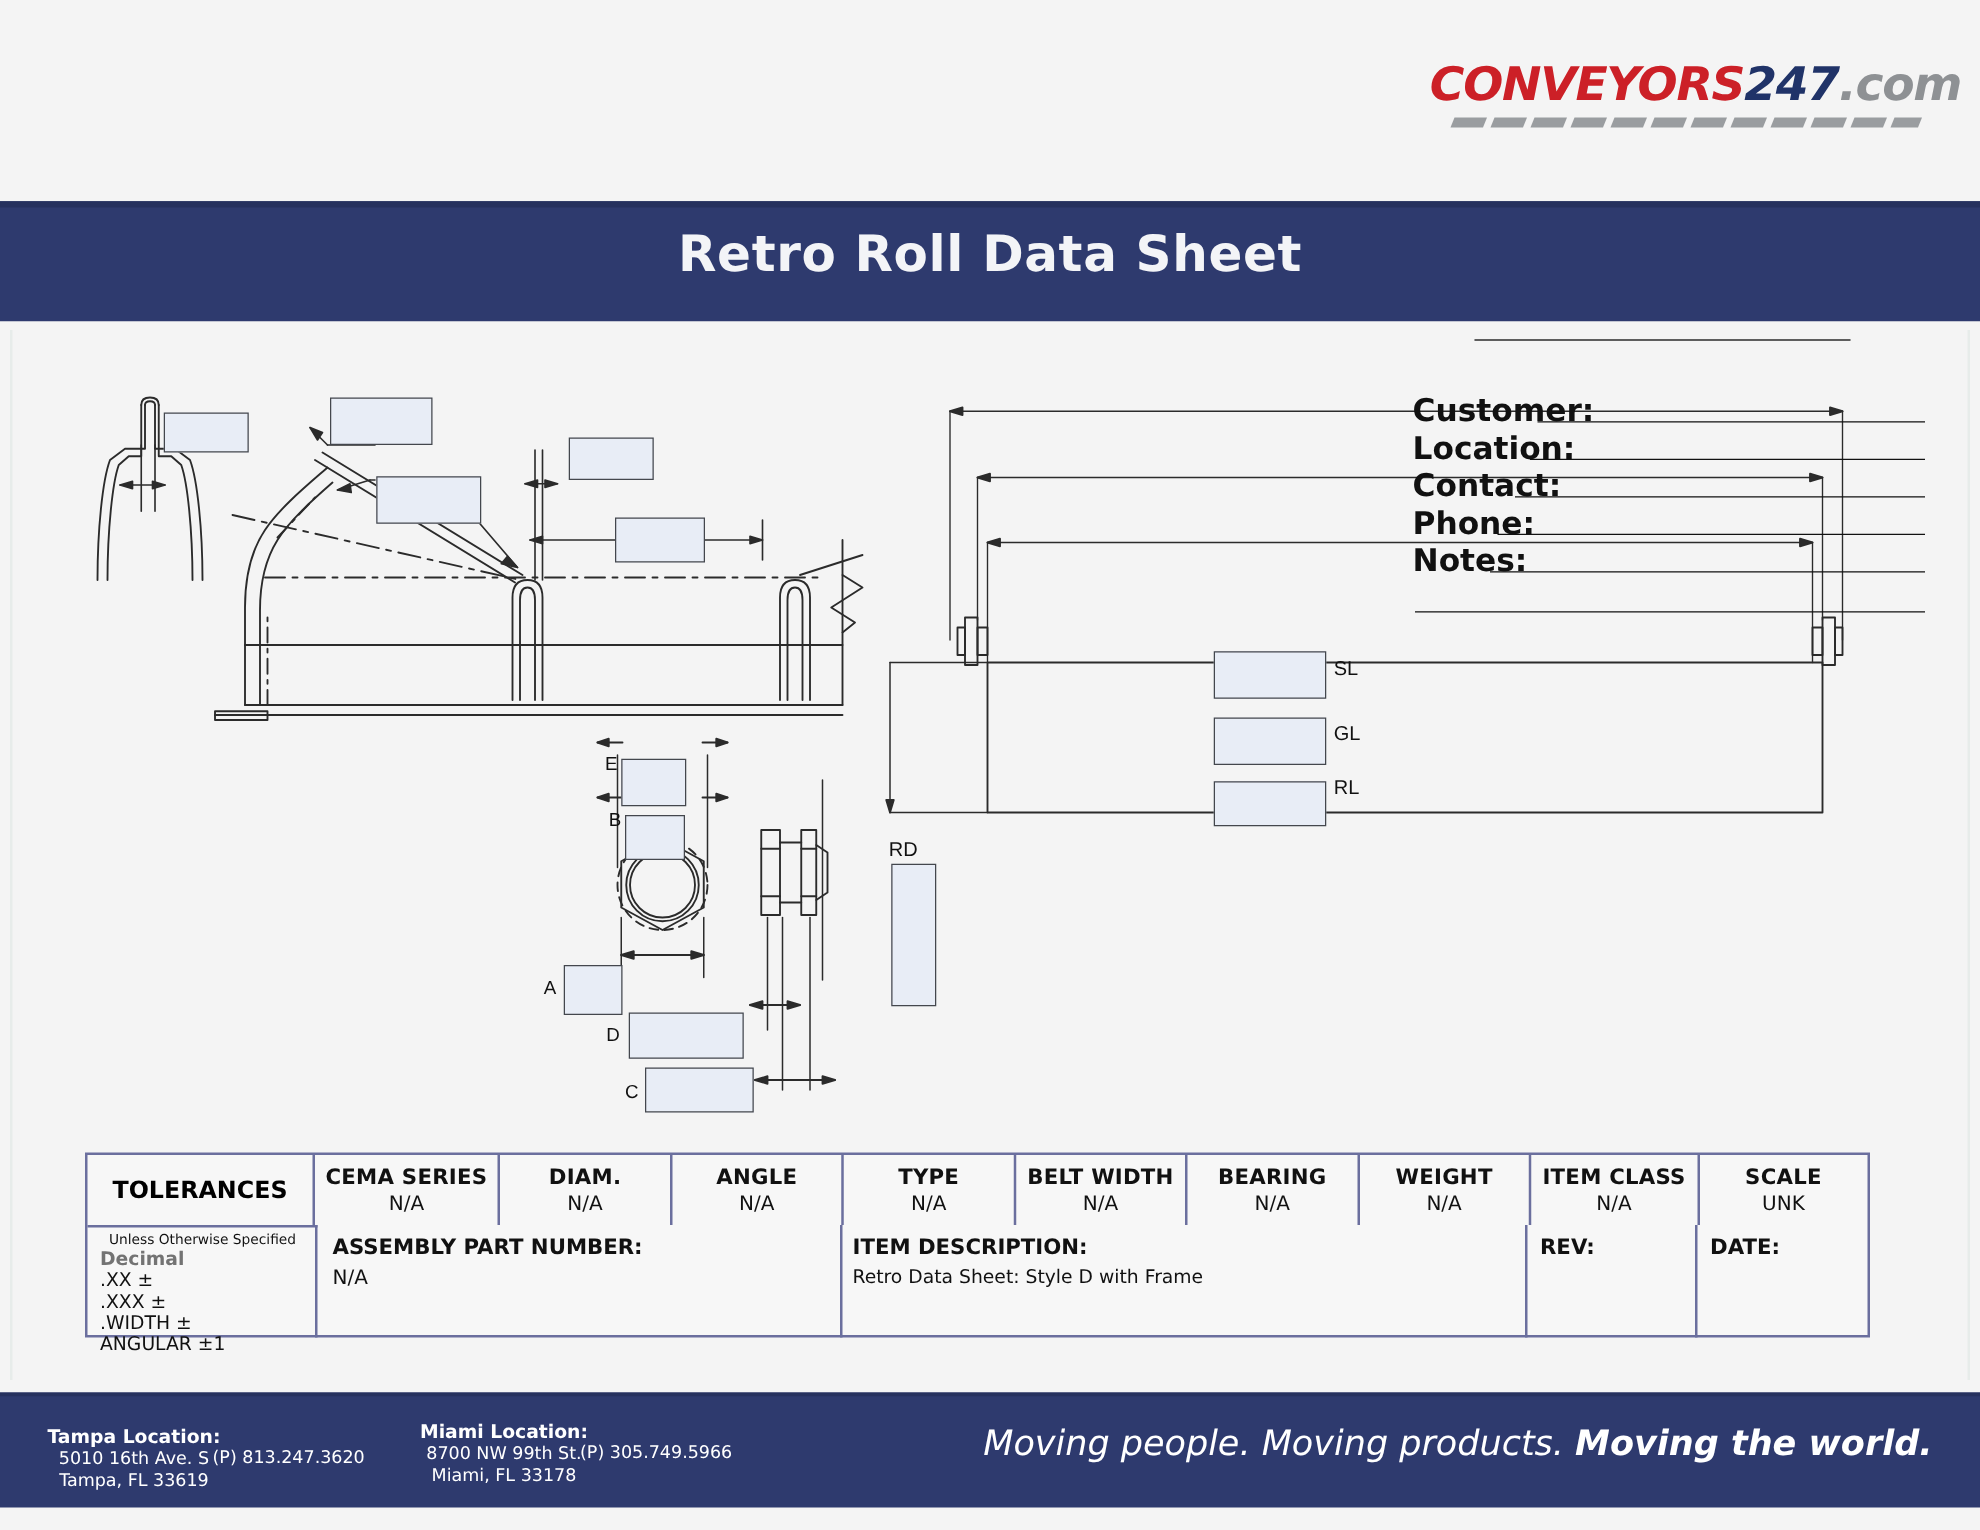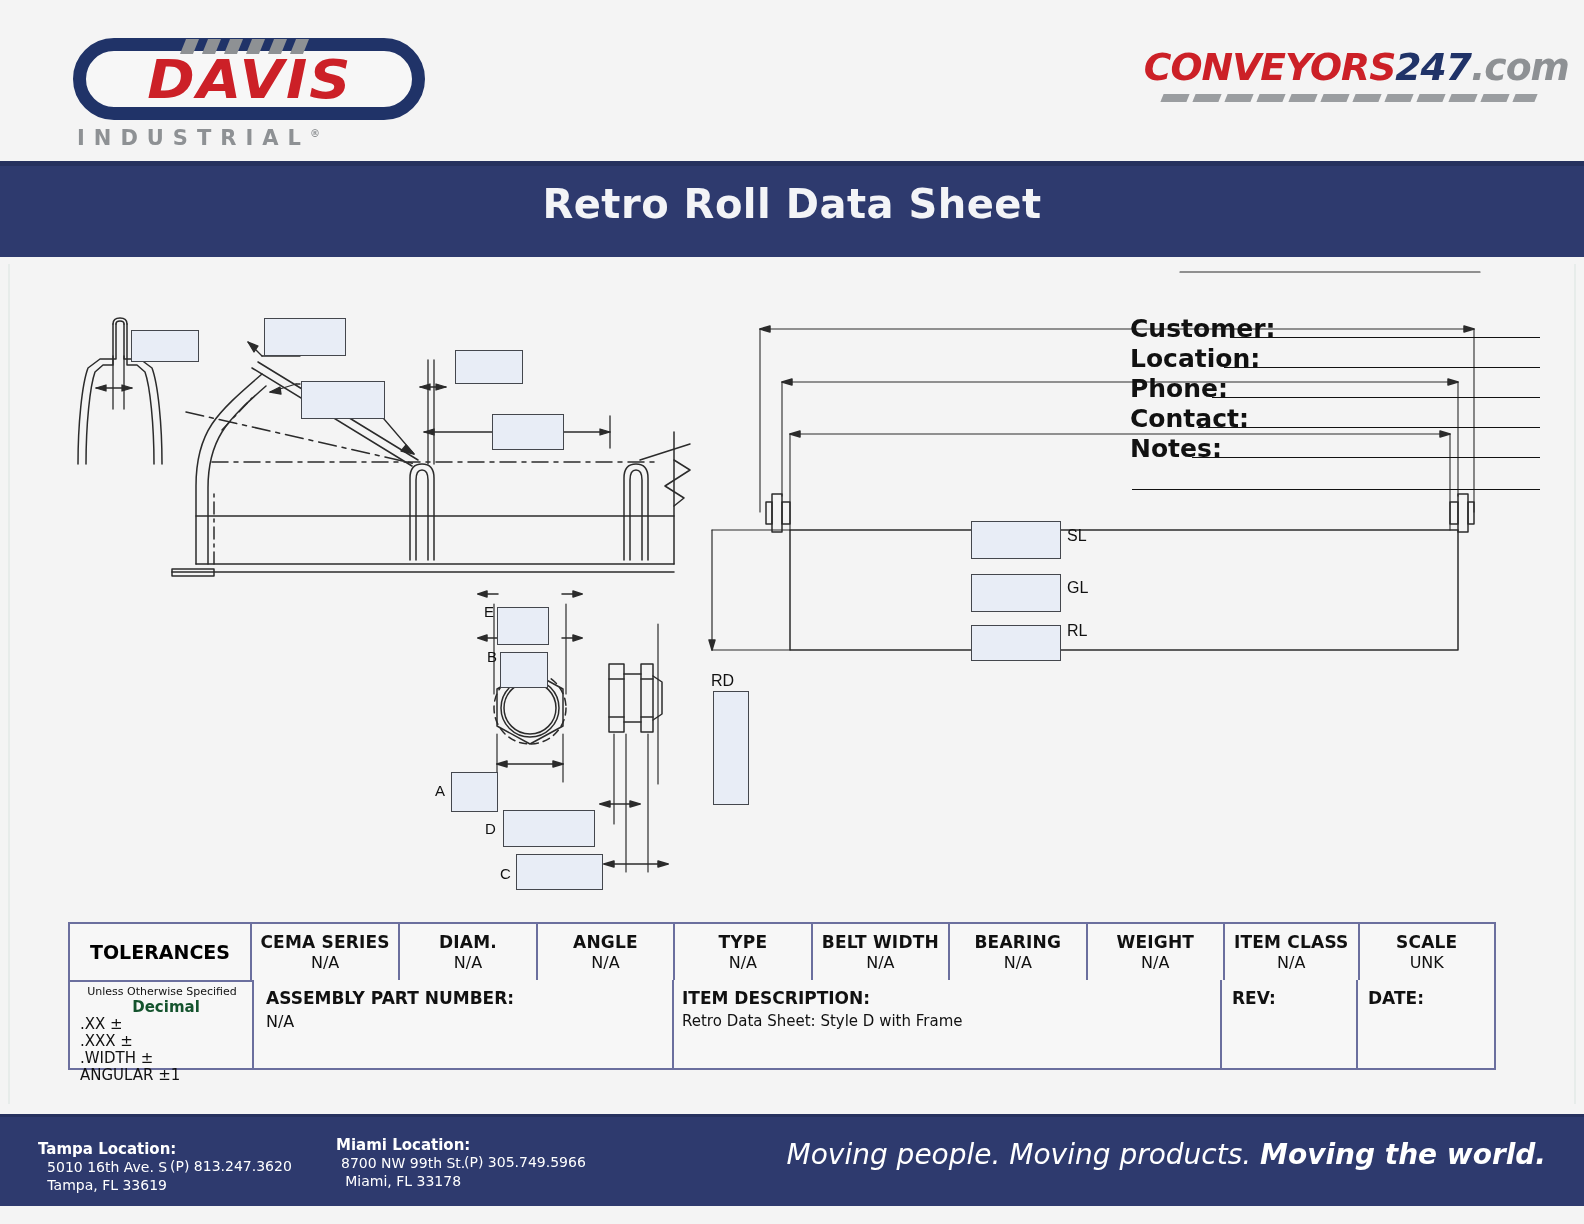--- a/index.html
+++ b/index.html
@@ -112,21 +112,21 @@
     width:184px;border-right:2.5px solid #6b6f9e;box-sizing:border-box;
     display:flex;align-items:center;justify-content:center;
     font-size:19px;font-weight:bold;font-family:"DejaVu Sans",sans-serif;
   }
   .tolbody{
     width:184px;border-right:2.5px solid #6b6f9e;border-top:2.5px solid #6b6f9e;
     box-sizing:border-box;padding:3px 0 0 10px;
     font-family:"DejaVu Sans",sans-serif;
   }
   .tolbody .uos{font-size:11px;text-align:center;color:#111;padding-right:8px;}
-  .tolbody .dec{font-size:15px;font-weight:bold;text-align:center;color:#14532d;padding-right:0;}
+  .tolbody .dec{font-size:15px;font-weight:bold;text-align:left;color:#737373;padding-right:0;}
   .tolbody .ln{font-size:15px;color:#111;line-height:17px;}
   .apn{
     flex:1;border-right:2.5px solid #6b6f9e;box-sizing:border-box;padding:8px 0 0 12px;
     font-family:"DejaVu Sans",sans-serif;
   }
   .apn .h{font-size:17px;font-weight:bold;color:#111;}
   .apn .v{font-size:16px;color:#111;margin-top:4px;}
   .idesc{
     width:548px;border-right:2.5px solid #6b6f9e;box-sizing:border-box;padding:8px 0 0 8px;
     font-family:"DejaVu Sans",sans-serif;
@@ -155,35 +155,20 @@
   }
   .tag b{font-weight:bold;}
 </style>
 </head>
 <body>
 
 <div class="page">
 
   <div class="header">
 
-    <div class="davis-logo">
-      <div class="davis-pill"></div>
-      <div class="davis-slashes">
-        <i style="left:0px"></i>
-          <i style="left:22px"></i>
-          <i style="left:44px"></i>
-        <i style="left:66px"></i>
-          <i style="left:88px"></i>
-          <i style="left:110px"></i>
-      </div>
-      <div class="davis-word">DAVIS</div>
-      <div class="davis-sub">
-        <span>INDUSTRIAL</span><sup>®</sup>
-      </div>
-    </div>
 
     <div class="c247">
       <div class="t1">
         <span>CONVEYORS</span><span class="t2">247</span><span class="t3">.com</span>
       </div>
       <div class="dashes">
         <i style="left:0;width:26px"></i>
           <i style="left:32px;width:26px"></i>
           <i style="left:64px;width:26px"></i>
         <i style="left:96px;width:26px"></i>
@@ -416,25 +401,25 @@
   <div class="custblock">
     <div class="custrow">
       <span class="custlabel">Customer:</span>
       <span class="custline"></span>
     </div>
     <div class="custrow">
       <span class="custlabel">Location:</span>
       <span class="custline"></span>
     </div>
     <div class="custrow">
+      <span class="custlabel">Contact:</span>
+      <span class="custline"></span>
+    </div>
+    <div class="custrow">
       <span class="custlabel">Phone:</span>
-      <span class="custline"></span>
-    </div>
-    <div class="custrow">
-      <span class="custlabel">Contact:</span>
       <span class="custline"></span>
     </div>
     <div class="custrow">
       <span class="custlabel">Notes:</span>
       <span class="custline"></span>
     </div>
     <div class="custrow blank">
       <span class="custline"></span>
     </div>
   </div>

